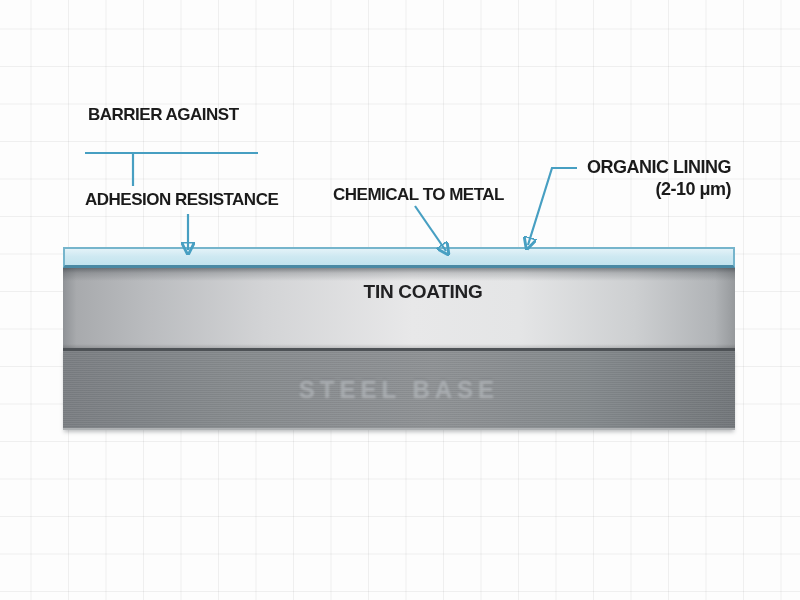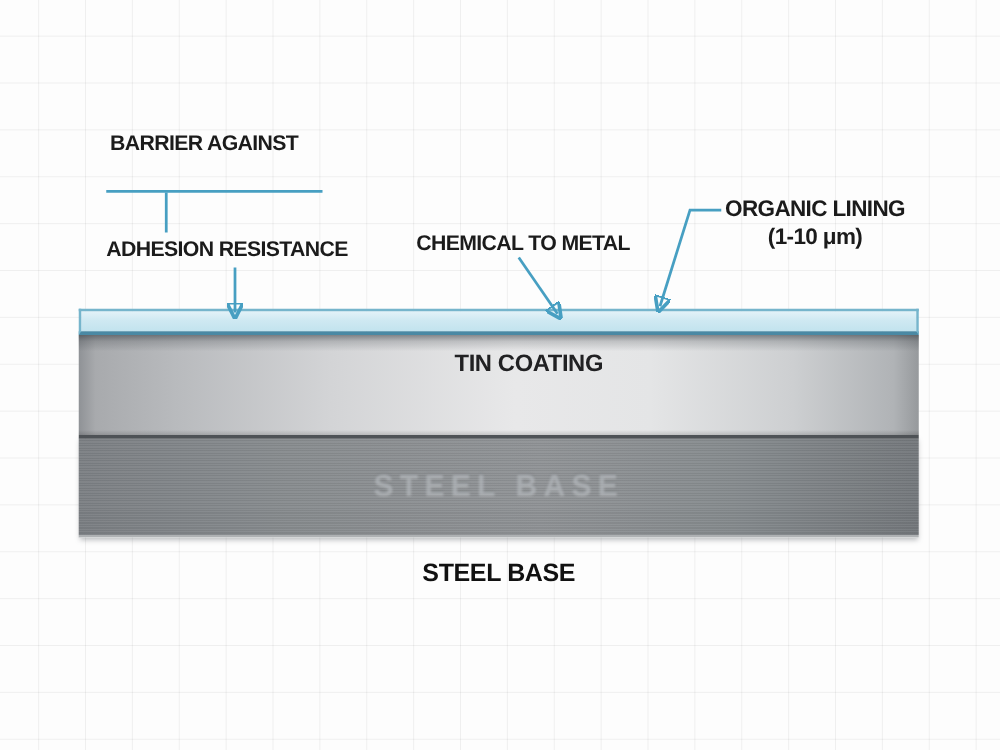--- a/index.html
+++ b/index.html
@@ -74,21 +74,21 @@
   .lbl{
     position:absolute;
     font-weight:bold;
     color:#1b1b1b;
     letter-spacing:-0.5px;
     white-space:nowrap;
   }
   .lbl.barrier{left:88px; top:104px; font-size:17px; line-height:21px; text-align:right;}
   .lbl.corrosion{left:85px; top:190px; font-size:17px; line-height:20px;}
   .lbl.adhesion{left:333px; top:185px; font-size:17px; line-height:20px;}
-  .lbl.organic-lbl{left:573px; top:156px; width:158px; font-size:18px; line-height:22px; text-align:center;}
+  .lbl.organic-lbl{left:573px; top:156px; width:158px; font-size:18px; line-height:22px; text-align:right;}
 
   
   svg.overlay{
     position:absolute; left:0; top:0; width:800px; height:600px;
     pointer-events:none;
   }
   svg.overlay path{
     fill:none;
     stroke:#479fc2;
     stroke-width:2.2;
@@ -102,33 +102,32 @@
   <div class="stack">
     <div class="layer organic"></div>
     <div class="layer tin">
       <span class="tin-label">TIN COATING</span>
     </div>
     <div class="layer steel">
       <span class="watermark">STEEL BASE</span>
     </div>
   </div>
 
-  <div class="caption">STEEL BASE</div>
 
   <div class="lbl barrier">
     <div>BARRIER AGAINST</div>
   </div>
 
   <div class="lbl corrosion">ADHESION RESISTANCE</div>
 
   <div class="lbl adhesion">CHEMICAL TO METAL</div>
 
   <div class="lbl organic-lbl">
     <div>ORGANIC LINING</div>
-    <div>(1-10 μm)</div>
+    <div>(2-10 μm)</div>
   </div>
 
   <svg class="overlay" viewBox="0 0 800 600" xmlns="http://www.w3.org/2000/svg">
     <defs>
       <marker id="ah" viewBox="0 0 10 10" refX="6" refY="5" markerWidth="6" markerHeight="6" orient="auto-start-reverse">
         <path d="M0,0 L10,5 L0,10 Z" fill="#479fc2" stroke="none"></path>
       </marker>
     </defs>
     <path d="M85,153 H258"></path>
     <path d="M133,154 V186"></path>

